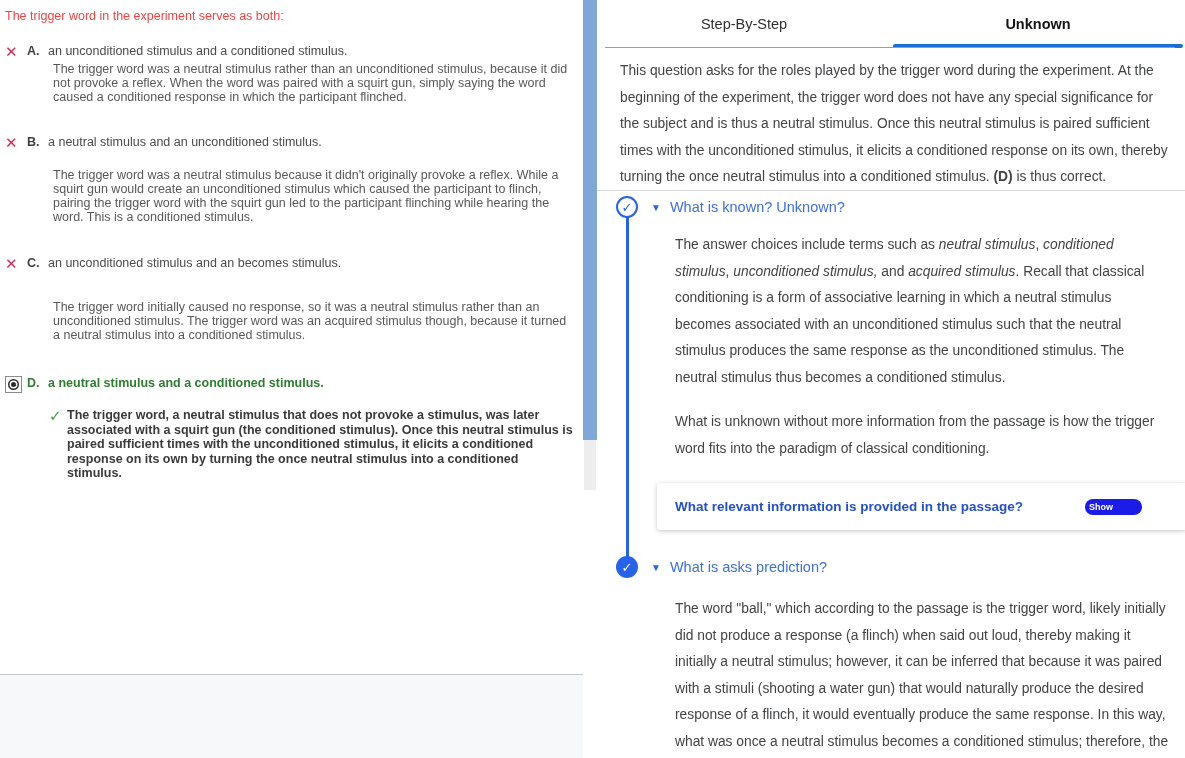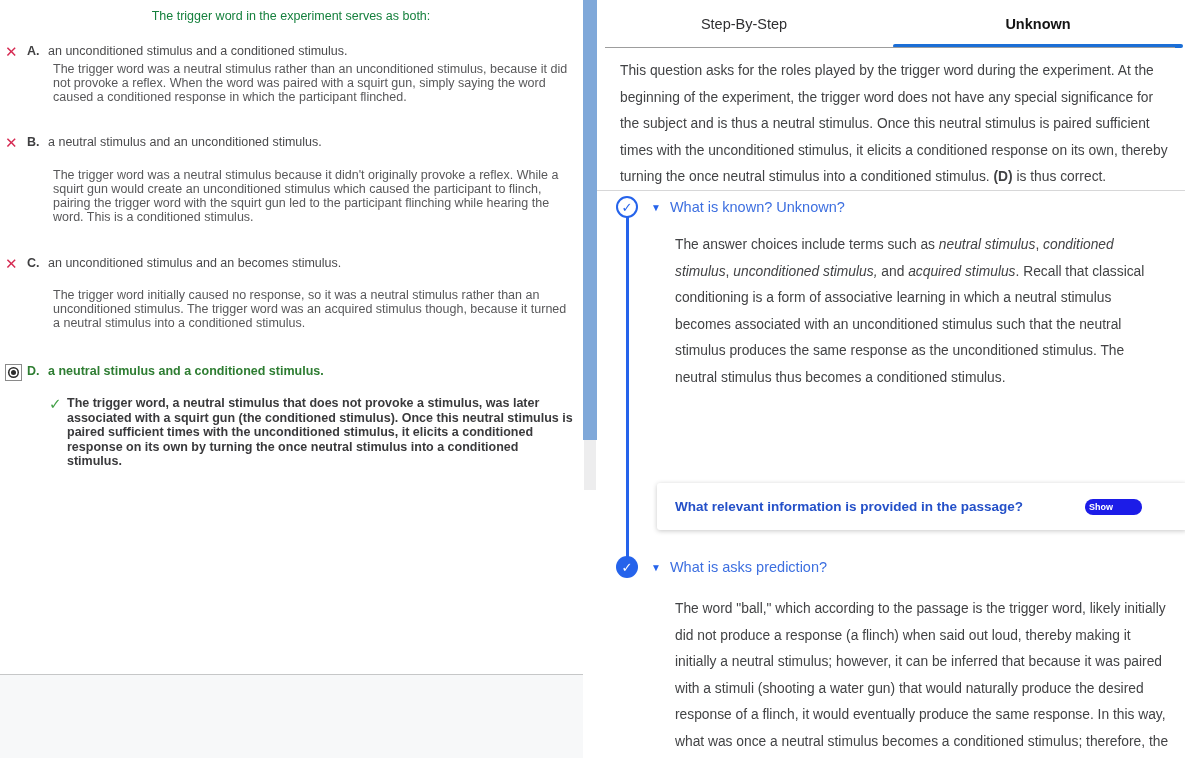--- a/index.html
+++ b/index.html
@@ -8,21 +8,21 @@
     font-family:"Liberation Sans","DejaVu Sans",sans-serif;
     background:#ffffff;position:relative;
   }
   .stage{position:absolute;inset:0;}
 
   
   .left-panel{
     position:absolute;left:0;top:0;width:583px;height:758px;
     background:#fff;box-sizing:border-box;padding:9px 6px 0 5px;
   }
-  .question{font-size:12.5px;color:#15803d;line-height:15px;text-align:center;}
+  .question{font-size:12.5px;color:#ef4444;line-height:15px;}
   .opt-row{display:flex;align-items:flex-start;font-size:12.5px;}
   .opt-mark{width:22px;flex:0 0 22px;text-align:left;}
   .x-icon{color:#d62a52;font-size:15px;font-weight:bold;line-height:15px;}
   .opt-letter{font-weight:bold;color:#3f3f41;width:21px;flex:0 0 21px;}
   .opt-label{color:#4a4a4c;}
   .opt-expl{
     margin-left:48px;width:523px;font-size:12.5px;line-height:14px;
     color:#58585a;
   }
   .opt-row.correct .opt-letter,.opt-row.correct .opt-label{color:#2e7d32;font-weight:bold;}
@@ -118,21 +118,21 @@
       <span class="opt-letter">B.</span>
       <span class="opt-label">a neutral stimulus and an unconditioned stimulus.</span>
     </div>
     <div class="opt-expl" style="margin-top:17px;">The trigger word was a neutral stimulus because it didn't originally provoke a reflex. While a squirt gun would create an unconditioned stimulus which caused the participant to flinch, pairing the trigger word with the squirt gun led to the participant flinching while hearing the word. This is a conditioned stimulus.</div>
 
     <div class="opt-row" style="margin-top:32px;">
       <span class="opt-mark"><span class="x-icon">✕</span></span>
       <span class="opt-letter">C.</span>
       <span class="opt-label">an unconditioned stimulus and an becomes stimulus.</span>
     </div>
-    <div class="opt-expl" style="margin-top:16px;">The trigger word initially caused no response, so it was a neutral stimulus rather than an unconditioned stimulus. The trigger word was an acquired stimulus though, because it turned a neutral stimulus into a conditioned stimulus.</div>
+    <div class="opt-expl" style="margin-top:28px;">The trigger word initially caused no response, so it was a neutral stimulus rather than an unconditioned stimulus. The trigger word was an acquired stimulus though, because it turned a neutral stimulus into a conditioned stimulus.</div>
 
     <div class="opt-row correct" style="margin-top:34px;">
       <span class="opt-mark">
         <span class="radio-box">
             <span class="radio-dot"></span>
           </span>
       </span>
       <span class="opt-letter">D.</span>
       <span class="opt-label">a neutral stimulus and a conditioned stimulus.</span>
     </div>
@@ -167,20 +167,21 @@
     <div class="panel-divider"></div>
 
     <div class="timeline-line"></div>
 
     <div class="step-header" style="top:196px;">
       <span class="step-circle outlined">✓</span>
       <span class="caret">▼</span>
       <span class="step-title">What is known? Unknown?</span>
     </div>
     <div class="step-para" style="top:232px;"><span>The answer choices include terms such as </span><span style="font-style: italic;">neutral stimulus</span><span>, </span><span style="font-style: italic;">conditioned stimulus</span><span>, </span><span style="font-style: italic;">unconditioned stimulus,</span><span> and </span><span style="font-style: italic;">acquired stimulus</span><span>. Recall that classical conditioning is a form of associative learning in which a neutral stimulus becomes associated with an unconditioned stimulus such that the neutral stimulus produces the same response as the unconditioned stimulus. The neutral stimulus thus becomes a conditioned stimulus.</span></div>
+    <div class="step-para" style="top:409px;">What is unknown without more information from the passage is how the trigger word fits into the paradigm of classical conditioning.</div>
 
     <div class="reveal-card">
       <span class="reveal-question">What relevant information is provided in the passage?</span>
       <button class="show-pill">Show</button>
     </div>
 
     <div class="step-header" style="top:556px;">
       <span class="step-circle filled">✓</span>
       <span class="caret">▼</span>
       <span class="step-title">What is asks prediction?</span>

